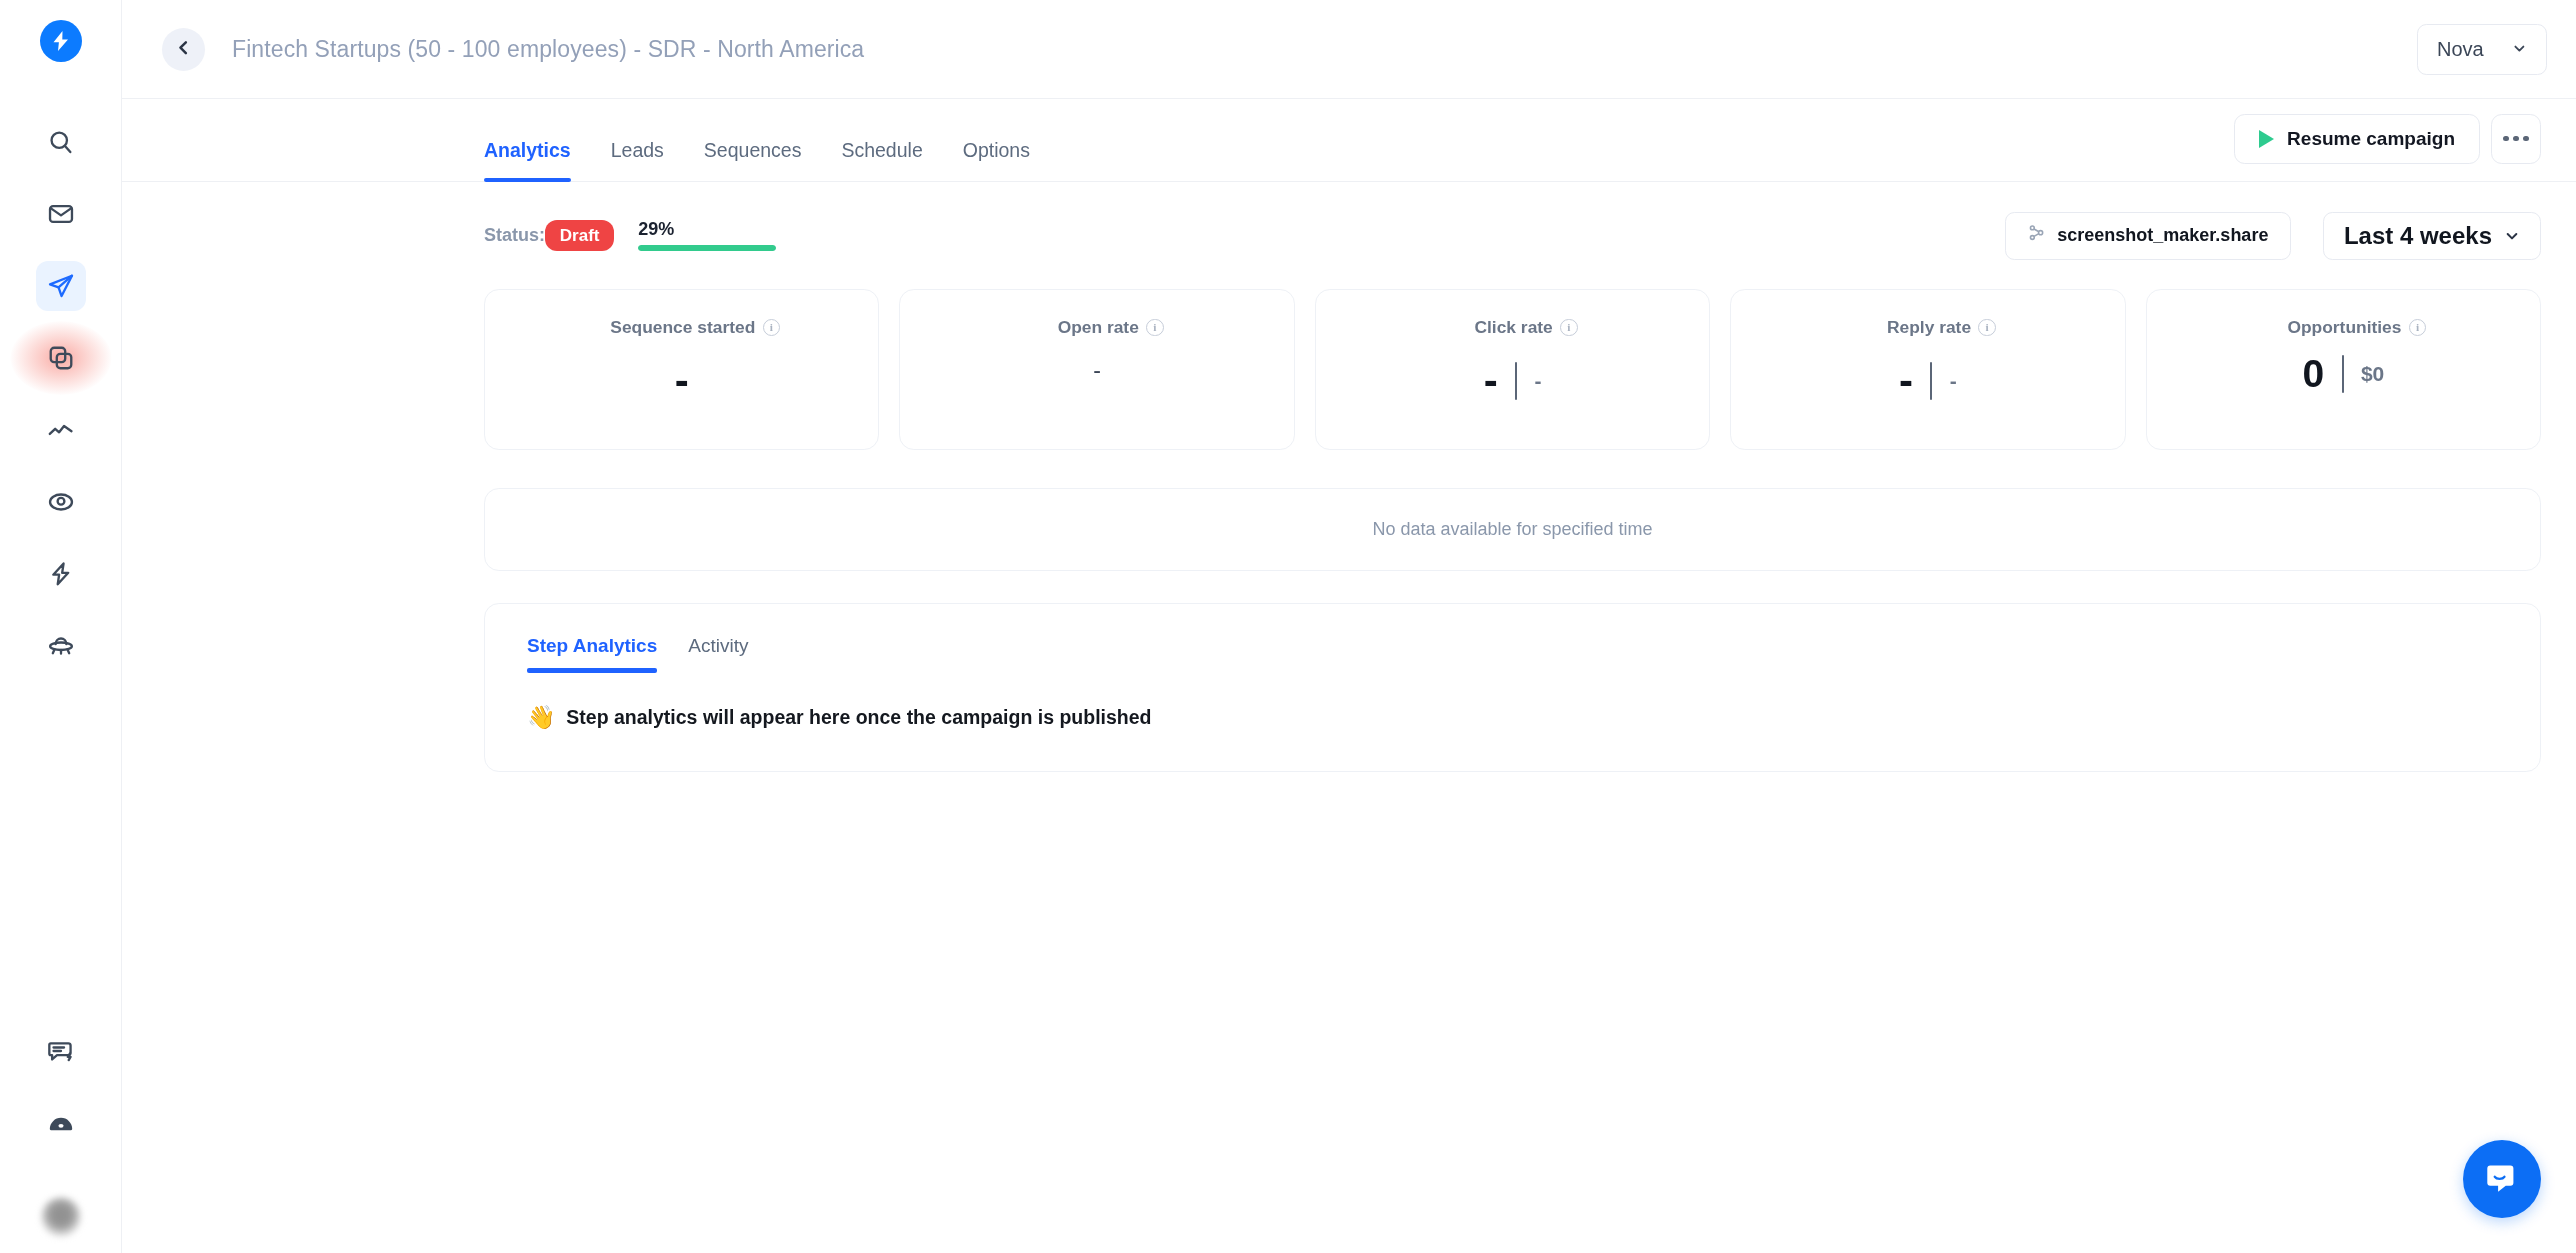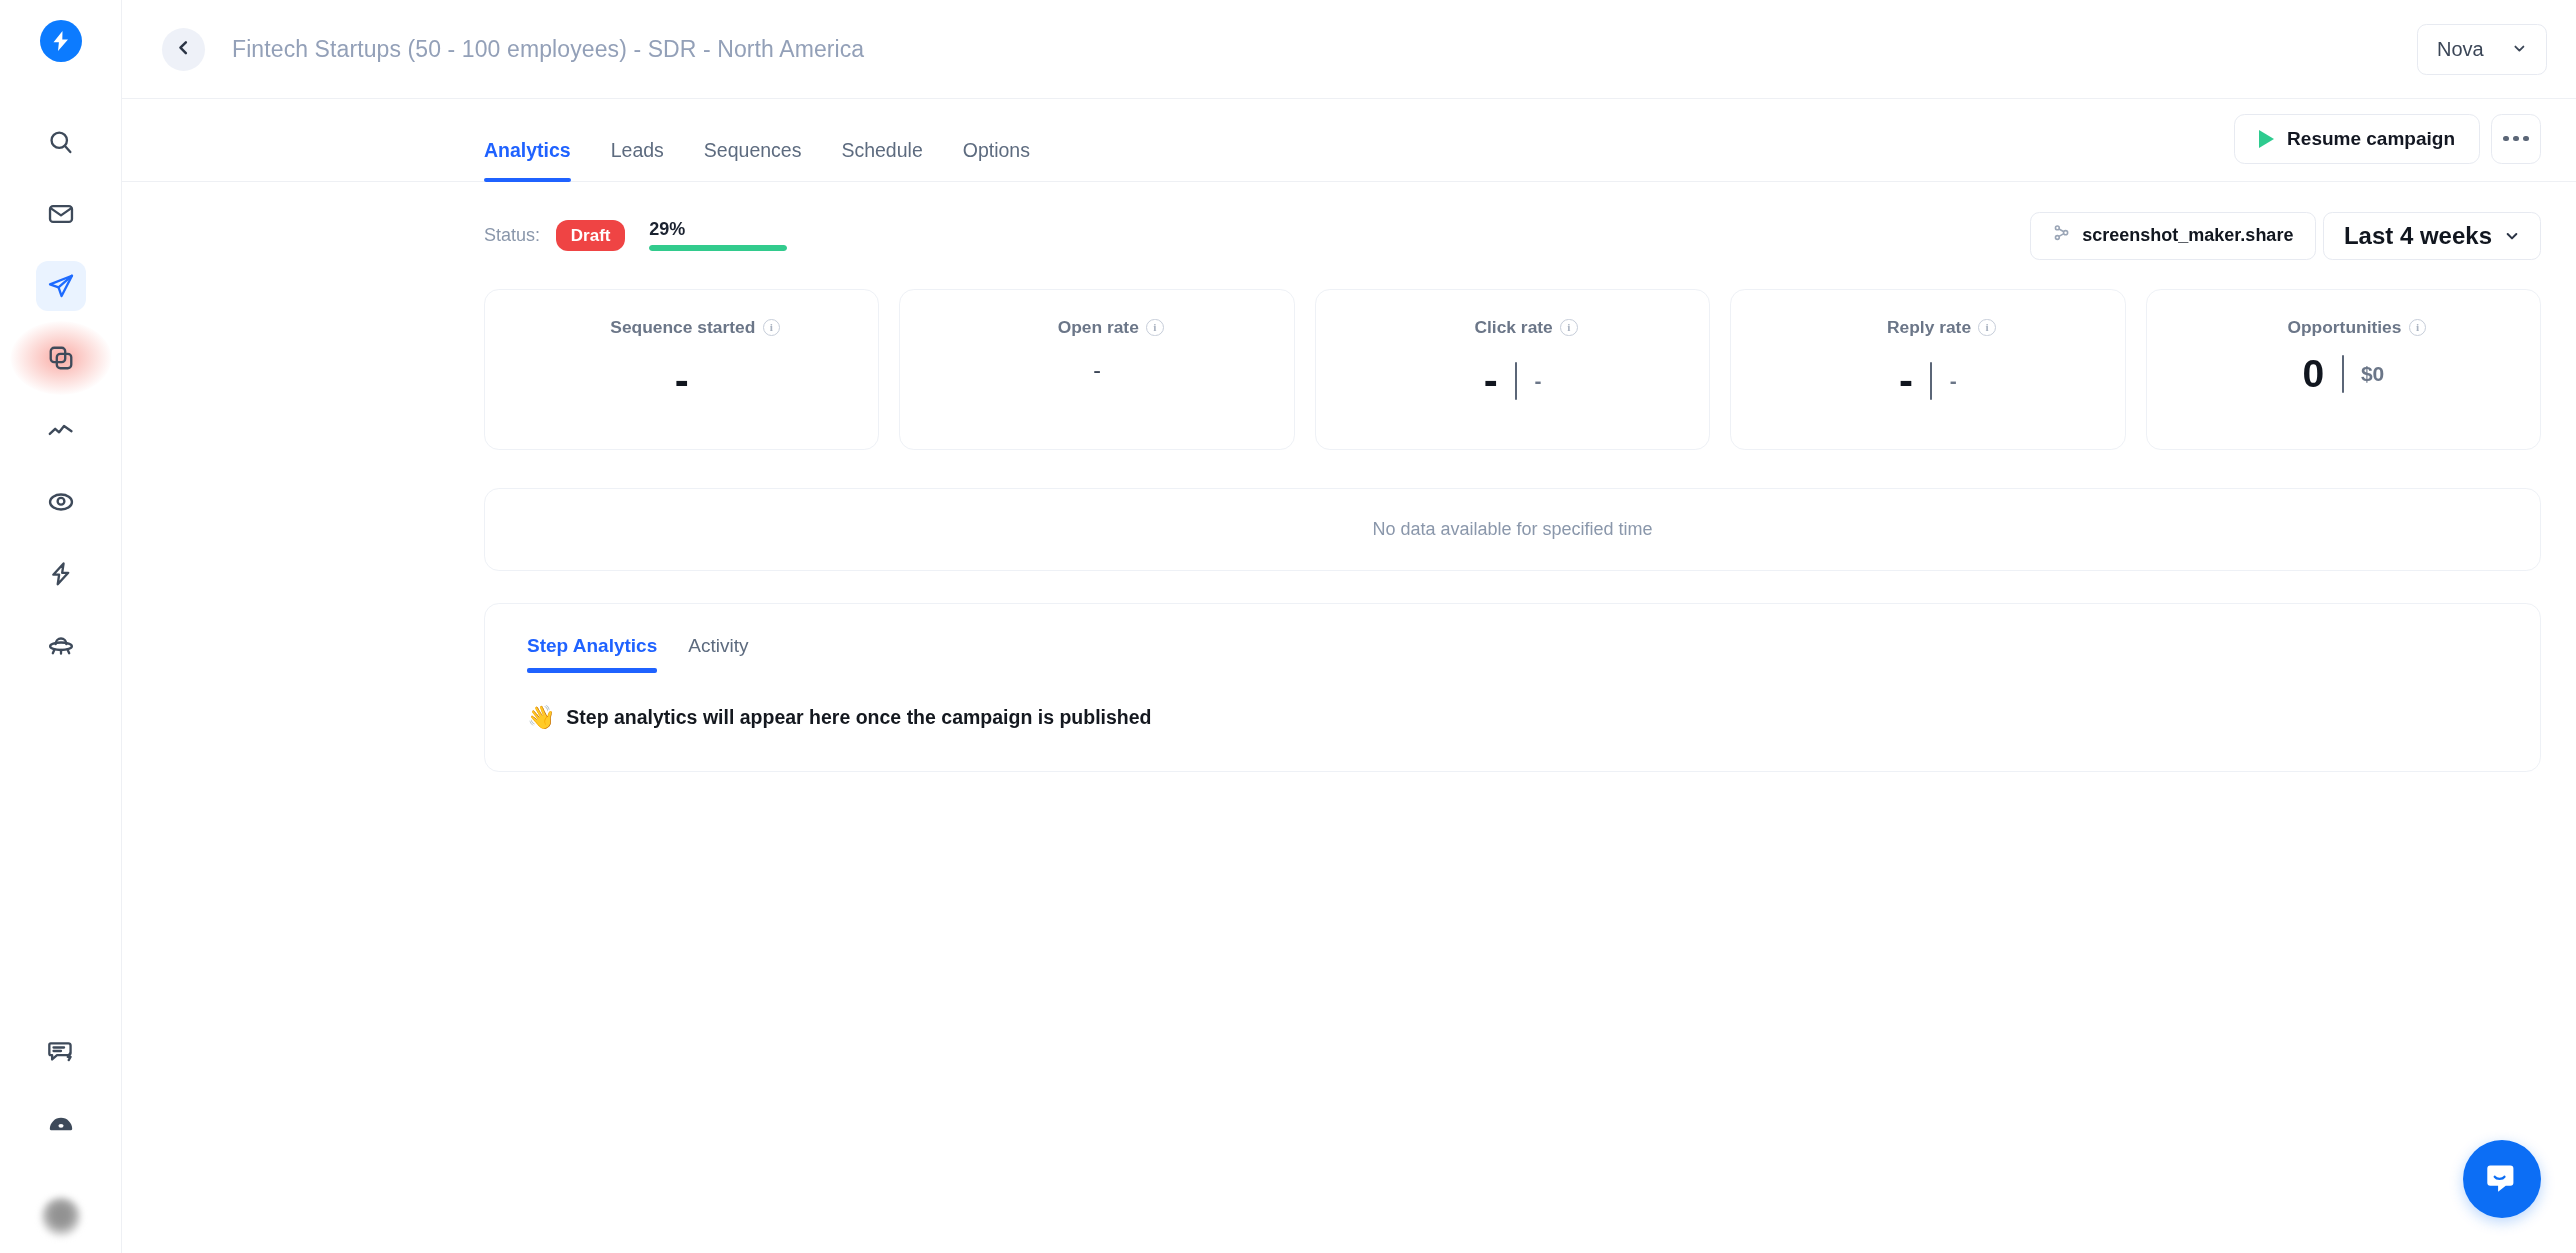--- a/index.html
+++ b/index.html
@@ -138,33 +138,33 @@
     background: #fff; cursor: pointer;
     display: flex; align-items: center; justify-content: center; gap: 4.7px;
   }
   .dots-btn i { width: 5.4px; height: 5.4px; border-radius: 50%; background: #5b6playerholder; }
   .dots-btn i { background: #5b6677; }
 
   
   .body-area { padding: 29.5px 35px 0 362px; flex: 1 1 auto; }
 
   .status-row { display: flex; align-items: center; height: 48px; margin-bottom: 29.5px; }
-  .status-label { font-size: 18px; color: #8a97ab; margin-right: 16px; }
+  .status-label { font-size: 18px; color: #8a97ab; margin-right: 0; font-weight: bold; }
   .draft-badge {
     background: #ef4444; color: #fff;
     font-size: 17px; font-weight: 700;
     border-radius: 12px; padding: 6.7px 14.8px;
     line-height: 1;
   }
   .progress-block { margin-left: 24px; display: flex; flex-direction: column; gap: 7.4px; }
   .progress-pct { font-size: 18px; font-weight: 700; color: #1b2230; line-height: 1; }
   .progress-track { width: 138px; height: 6px; border-radius: 4px; background: #e9edf3; overflow: hidden; }
   .progress-fill { height: 100%; background: #32cb8d; border-radius: 4px; }
 
-  .status-right { margin-left: auto; display: flex; align-items: center; gap: 7px; }
+  .status-right { margin-left: auto; display: flex; align-items: center; gap: 32px; }
   .share-btn {
     height: 48px; border: 1.3px solid #e7eaf1; border-radius: 9.4px; background: #fff;
     display: flex; align-items: center; gap: 12px; padding: 0 21.5px;
     font-size: 18px; font-weight: 700; color: #11161f; cursor: pointer; white-space: nowrap;
   }
   .share-btn svg { width: 17.4px; height: 17.4px; stroke: #9aa5b6; fill: none; stroke-width: 2.2; }
   .range-btn {
     height: 48px; min-width: 208px; border: 1.3px solid #e7eaf1; border-radius: 9.4px; background: #fff;
     display: flex; align-items: center; padding: 0 20px; gap: 12px;
     font-size: 24px; font-weight: 700; color: #11161f; cursor: pointer; white-space: nowrap;

